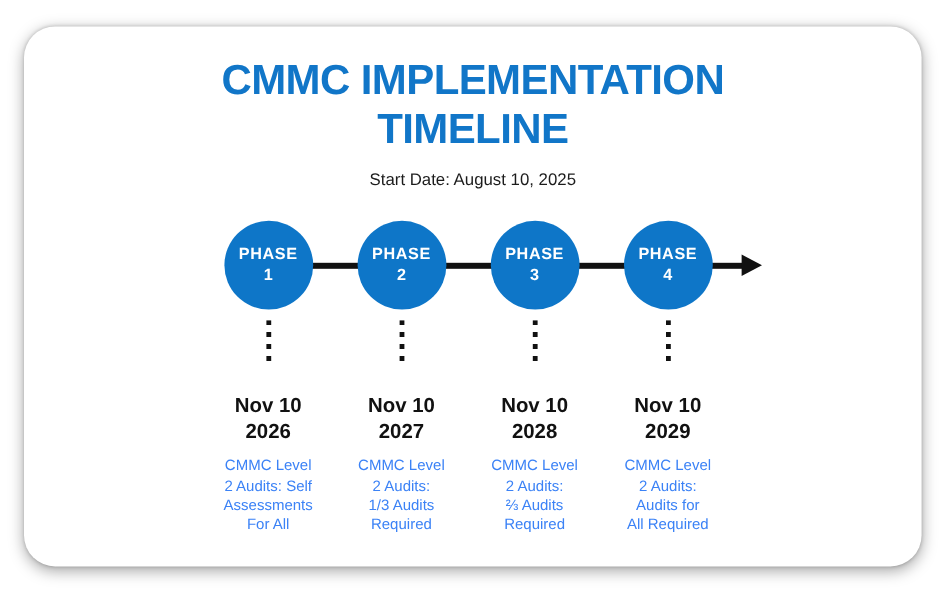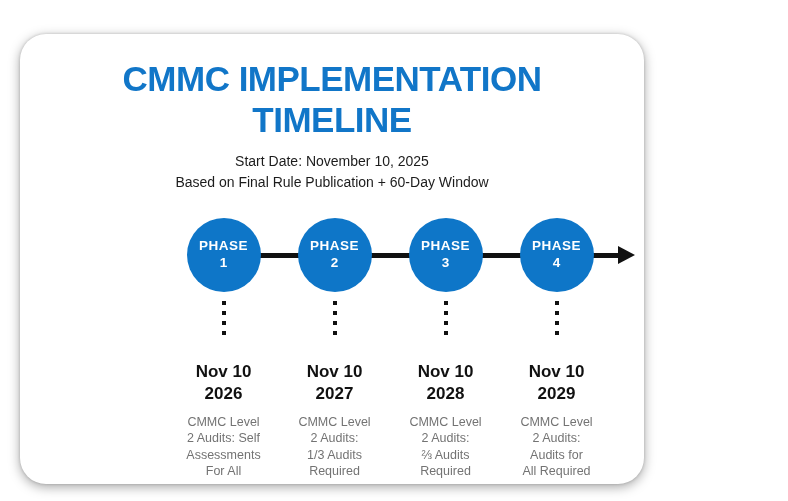--- a/index.html
+++ b/index.html
@@ -6,22 +6,22 @@
   html, body {
     width: 788px; height: 501px;
     background: #ffffff;
     font-family: "Liberation Sans", sans-serif;
     overflow: hidden;
   }
   .stage { position: relative; width: 788px; height: 501px; }
 
   .card {
     position: absolute;
-    left: 20px; top: 34px;
-    width: 624px; height: 450px;
+    left: 20px; top: 22px;
+    width: 748px; height: 450px;
     background: #ffffff;
     border-radius: 26px;
     box-shadow: 0 3px 12px rgba(0,0,0,0.35), 0 0 3px rgba(0,0,0,0.18);
   }
 
   .title {
     margin: 24px auto 0 auto;
     max-width: 520px;
     text-align: center;
     color: #1176c8;
@@ -100,37 +100,36 @@
     font-weight: bold;
     color: #111111;
     text-align: center;
     line-height: 1.3;
     white-space: pre-line;
   }
 
   .desc {
     margin-top: 9px;
     font-size: 12.5px;
-    color: #737373;
+    color: #3b82f6;
     text-align: center;
     line-height: 1.3;
     white-space: pre-line;
   }
 </style>
 </head>
 <body>
 
 <div class="stage">
   <div class="card">
 
     <h1 class="title">CMMC IMPLEMENTATION TIMELINE</h1>
 
     <div class="subtitle">
-      <div class="line">Start Date: November 10, 2025</div>
-      <div class="line">Based on Final Rule Publication + 60-Day Window</div>
+      <div class="line">Start Date: August 10, 2025</div>
     </div>
 
     <div class="timeline">
       <div class="axis-line"></div>
       <div class="arrowhead"></div>
 
       <div class="cols">
 
         <div class="col">
           <div class="circle">

